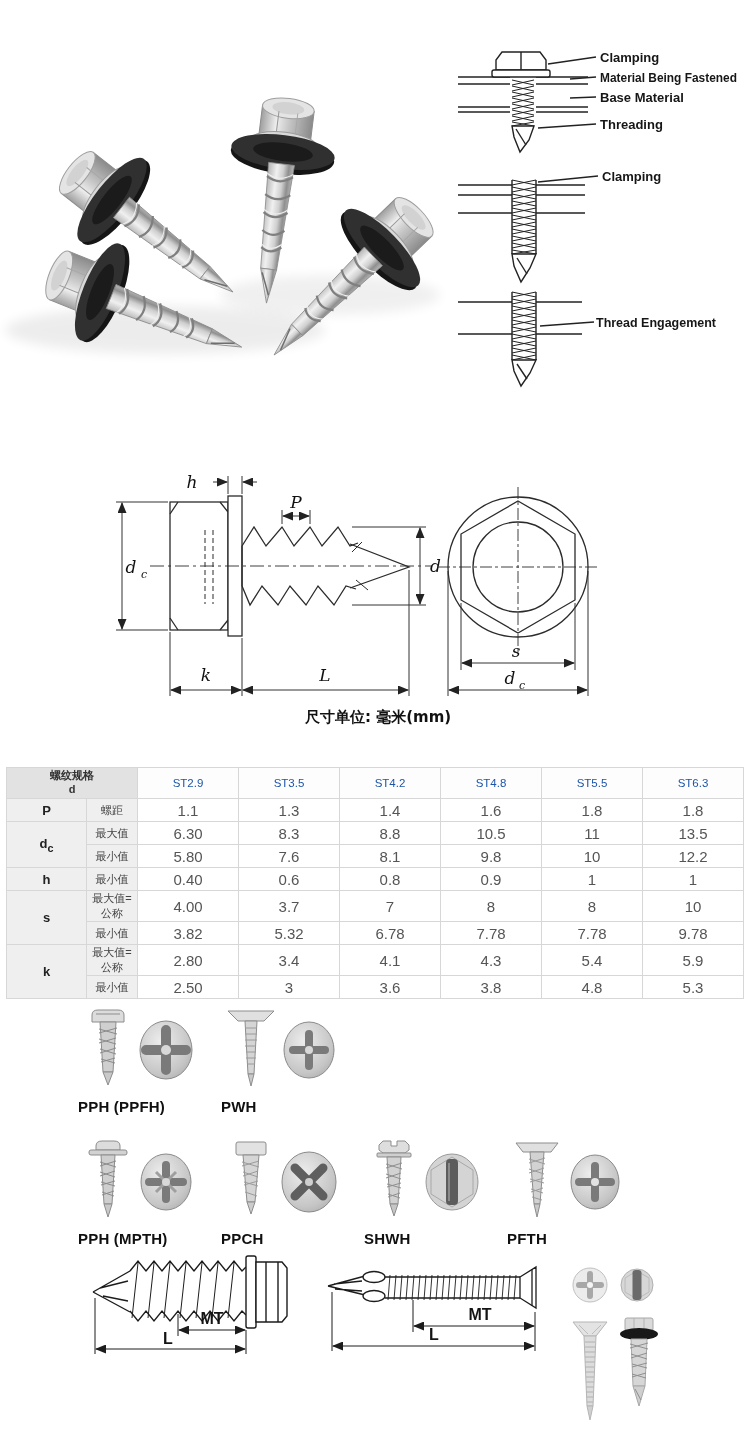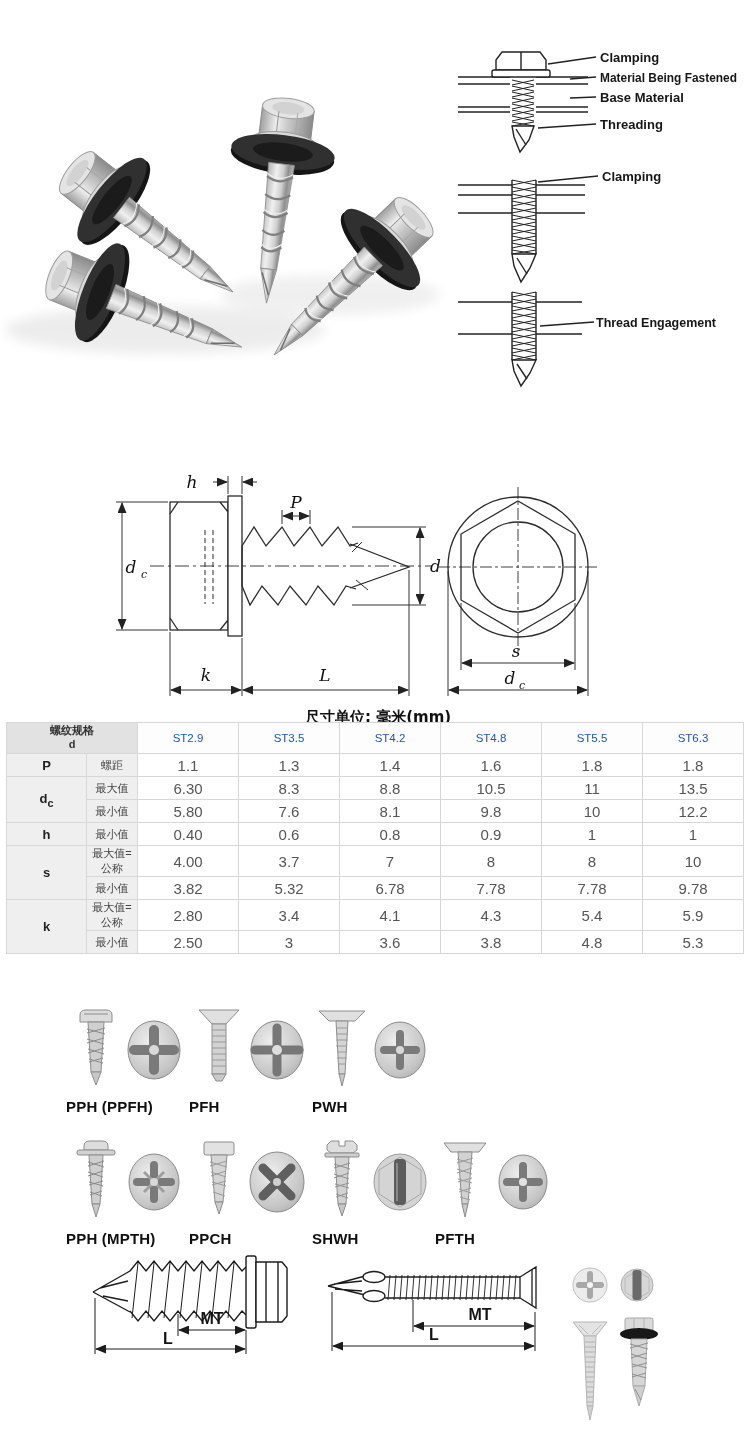--- a/index.html
+++ b/index.html
@@ -8,33 +8,33 @@
   .abs{position:absolute;}
   svg{display:block;}
   svg text{font-family:"Liberation Sans",sans-serif;}
   .lbl{font-size:13px;font-weight:600;fill:#161616;}
   .dim{font-family:"DejaVu Serif",serif;font-style:italic;font-size:17px;fill:#111;}
   .dimsub{font-family:"DejaVu Serif",serif;font-style:italic;font-size:11px;fill:#111;}
   .mtlbl{font-size:16px;font-weight:600;fill:#141414;}
   .caption{font-family:"DejaVu Sans",sans-serif;font-size:15px;font-weight:bold;fill:#111;}
 
   
-  .spec-table{position:absolute;left:6px;top:722px;width:737px;border-collapse:collapse;
+  .spec-table{position:absolute;left:6px;top:767px;width:737px;border-collapse:collapse;
               table-layout:fixed;}
   .spec-table th,.spec-table td{border:1px solid #d7d7d7;text-align:center;vertical-align:middle;padding:0;}
   .spec-table thead th{height:30px;}
   .spec-table tbody tr{height:23px;}
   th.corner{background:#e2e2e2;font-size:11px;color:#333;font-weight:bold;line-height:1.25;}
   th.st{background:#fdfdfd;color:#1d55a9;font-size:11.5px;font-weight:normal;}
   td.param{background:#efefef;font-weight:bold;font-size:13px;color:#222;}
   td.spec{background:#efefef;font-size:11px;color:#444;}
   td.val{background:#ffffff;font-size:15px;color:#555;}
 
   
-  .ht-row{position:absolute;left:66px;width:540px;display:grid;grid-template-columns:repeat(4,123px);}
+  .ht-row{position:absolute;left:78px;width:540px;display:grid;grid-template-columns:repeat(4,123px);gap:20px;}
   .ht-item{width:123px;}
   .ht-label{font-size:15px;font-weight:bold;color:#101010;margin-top:6px;letter-spacing:0.2px;}
 </style>
 </head>
 <body>
 
 <div id="page">
 
   <svg class="abs" style="left:0;top:40px" width="450" height="360" viewBox="0 0 450 360">
     <defs>
@@ -335,34 +335,20 @@
         </g>
         <ellipse cx="88" cy="42" rx="26" ry="29" fill="url(#hdg)" stroke="#8a8a8a"></ellipse>
         <path d="M88,22 v40 M68,42 h40" stroke="#7a7a7a" stroke-width="10" stroke-linecap="round" fill="none"></path>
         <circle cx="88" cy="42" r="5" fill="#d8d8d8"></circle>
       </svg>
       <div class="ht-label">PPH (PPFH)</div>
     </div>
     <div class="ht-item">
       <svg width="118" height="84" viewBox="0 0 118 84">
         <g stroke="#8d8d8d" stroke-width="1">
-          <path d="M10,2 L50,2 L37,16 L23,16 Z" fill="#e0e0e0"></path>
-          <rect x="23" y="16" width="14" height="50" fill="#d2d2d2"></rect>
-          <path d="M23,22 h14 M23,28 h14 M23,34 h14 M23,40 h14 M23,46 h14 M23,52 h14 M23,58 h14" fill="none" stroke="#9a9a9a"></path>
-          <path d="M23,66 L37,66 L33,73 L27,73 Z" fill="#c9c9c9"></path>
-        </g>
-        <ellipse cx="88" cy="42" rx="26" ry="29" fill="url(#hdg)" stroke="#8a8a8a"></ellipse>
-        <path d="M88,20 v44 M66,42 h44" stroke="#777" stroke-width="9" stroke-linecap="round" fill="none"></path>
-        <circle cx="88" cy="42" r="5" fill="#dedede"></circle>
-      </svg>
-      <div class="ht-label">PFH</div>
-    </div>
-    <div class="ht-item">
-      <svg width="118" height="84" viewBox="0 0 118 84">
-        <g stroke="#8d8d8d" stroke-width="1">
           <path d="M7,3 L53,3 L43,13 L17,13 Z" fill="#e0e0e0"></path>
           <path d="M24,13 L36,13 L33,66 L27,66 Z" fill="#d5d5d5"></path>
           <path d="M24,20 h12 M24,26 h12 M24,32 h12 M24,38 h11 M25,44 h10 M25,50 h10 M26,56 h8" fill="none" stroke="#9a9a9a"></path>
           <path d="M27,66 L33,66 L30,78 Z" fill="#c9c9c9"></path>
         </g>
         <ellipse cx="88" cy="42" rx="25" ry="28" fill="url(#hdg)" stroke="#8a8a8a"></ellipse>
         <path d="M88,26 v32 M72,42 h32" stroke="#7a7a7a" stroke-width="8" stroke-linecap="round" fill="none"></path>
         <circle cx="88" cy="42" r="4" fill="#d8d8d8"></circle>
       </svg>
       <div class="ht-label">PWH</div>

